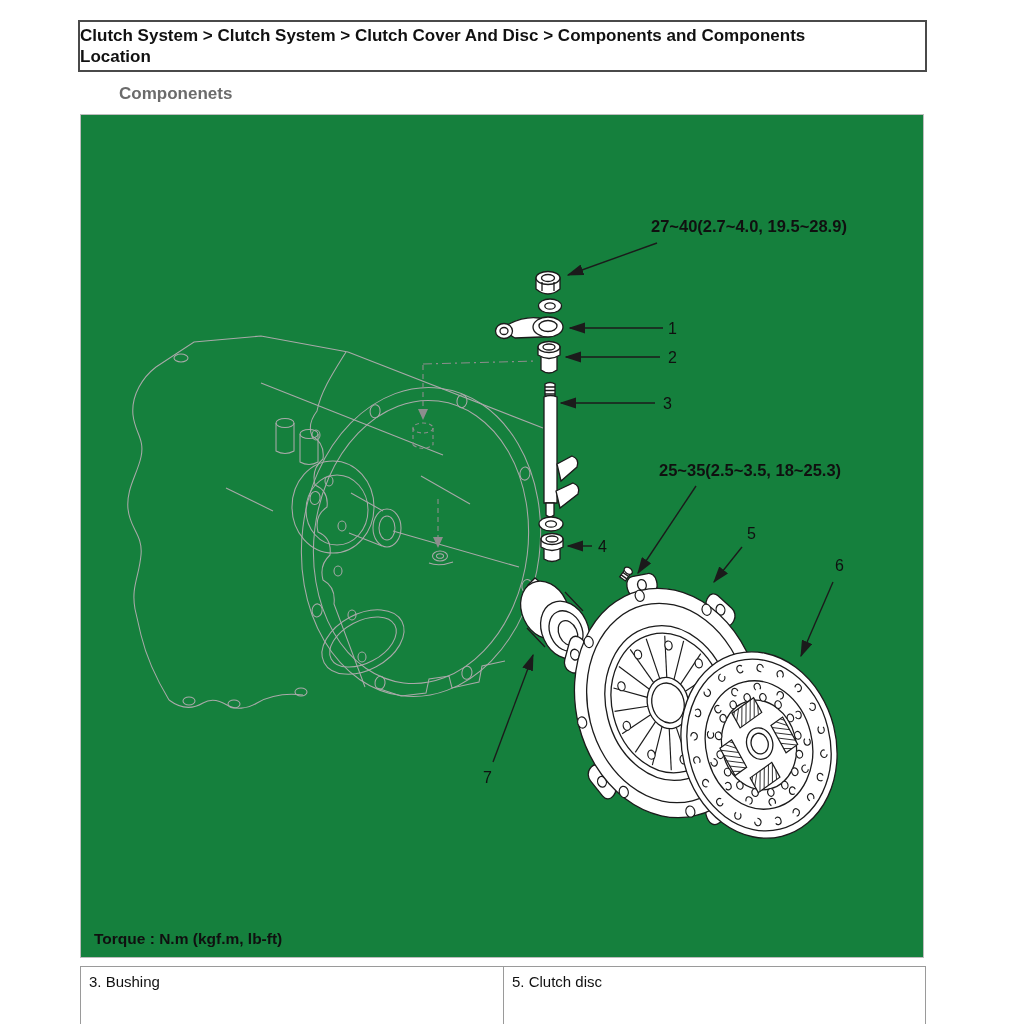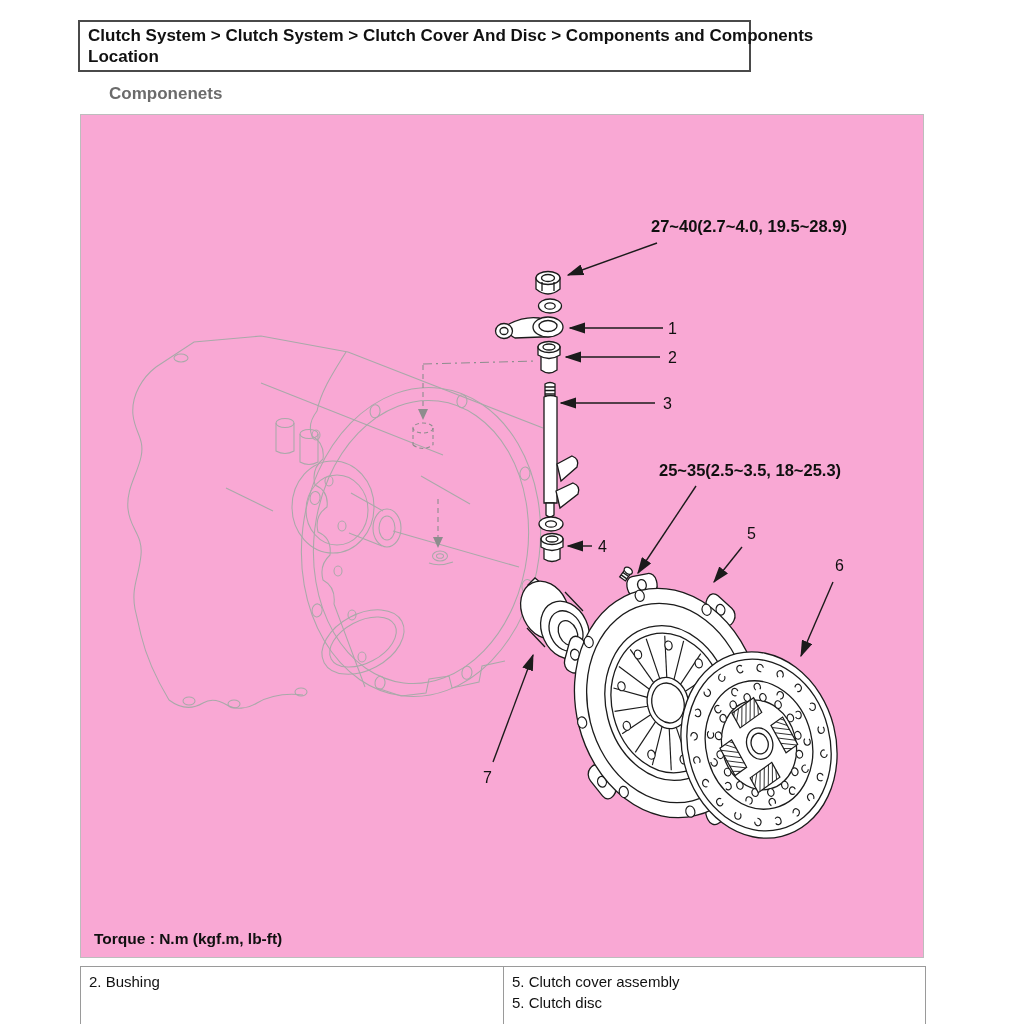--- a/index.html
+++ b/index.html
@@ -1,23 +1,23 @@
 <!DOCTYPE html>
 <html><head>
 <meta charset="utf-8">
 <style>
   html,body{margin:0;padding:0;background:#fff;}
   .page{position:relative;width:1024px;height:1024px;overflow:hidden;background:#fff;
         font-family:"Liberation Sans",sans-serif;color:#111;}
-  .crumb-box{position:absolute;left:78px;top:20px;width:673px;height:52px;box-sizing:border-box;
-             border:2px solid #4a4a4a;padding:3px 8px;font-size:17px;line-height:21px;font-weight:bold;}
+  .crumb-box{position:absolute;left:78px;top:20px;width:849px;height:52px;box-sizing:border-box;
+             border:2px solid #4a4a4a;padding:3px 0;font-size:17px;line-height:21px;font-weight:bold;}
   .crumb-box span{display:block;width:795px;}
-  .subhead{position:absolute;left:109px;top:84px;font-size:17px;font-weight:bold;color:#6b6b6b;}
+  .subhead{position:absolute;left:119px;top:84px;font-size:17px;font-weight:bold;color:#6b6b6b;}
   .diagram-box{position:absolute;left:80px;top:114px;width:844px;height:844px;box-sizing:border-box;
-               border:1px solid #bdbdbd;background:#f9a8d4;}
+               border:1px solid #bdbdbd;background:#15803d;}
   .legend{position:absolute;left:80px;top:966px;width:846px;height:70px;box-sizing:border-box;
           border:1px solid #9a9a9a;border-bottom:none;display:flex;font-size:15px;line-height:21px;}
   .legend .col{width:50%;box-sizing:border-box;padding:4px 0 0 8px;}
   .legend .col.right{border-left:1px solid #9a9a9a;}
   
   svg *{vector-effect:non-scaling-stroke;}
   .hg path,.hg ellipse,.hg line{stroke:#a9a9a9;fill:none;stroke-width:1.05px;}
   #bell-ears circle{stroke:#a9a9a9;fill:none;stroke-width:1.05px;}
   .pl{stroke:#1b1b1b;fill:none;stroke-width:1.3px;}
   .plf{stroke:#1b1b1b;fill:#fff;stroke-width:1.3px;}
@@ -346,21 +346,20 @@
       <text class="num" x="517" y="437">4</text>
       <text class="num" x="666" y="424">5</text>
       <text class="num" x="754" y="456">6</text>
       <text class="num" x="402" y="668">7</text>
       <text class="note" x="13" y="829">Torque : N.m (kgf.m, lb-ft)</text>
     </svg>
   </div>
 
   <div class="legend">
     <div class="col">
-      <div>2. Bushing</div>
+      <div>3. Bushing</div>
     </div>
     <div class="col right">
-      <div>5. Clutch cover assembly</div>
       <div>5. Clutch disc</div>
     </div>
   </div>
 
 </div>
 
 </body></html>

